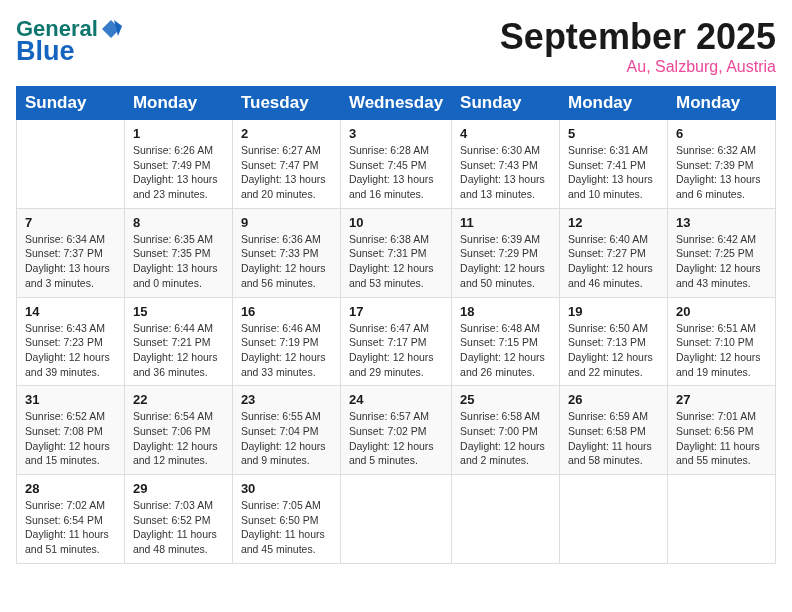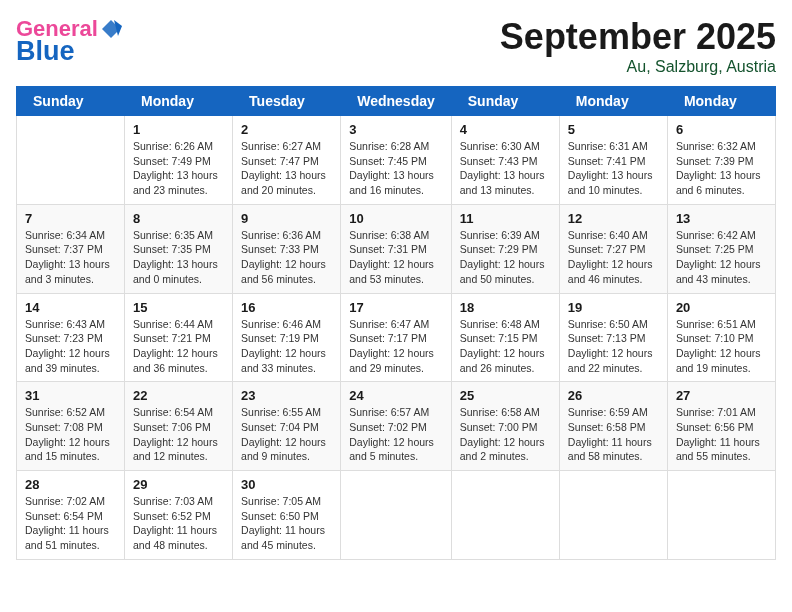--- a/index.html
+++ b/index.html
@@ -24,33 +24,33 @@
     .title-section {
       text-align: right;
     }
     .month-title {
       font-size: 36px;
       font-weight: bold;
       color: #1a1a1a;
     }
     .location-subtitle {
       font-size: 16px;
-      color: #14532d;
+      color: #ec4899;
     }
     .calendar-table {
       width: 100%;
       border-collapse: collapse;
       border: 1px solid #ccc;
     }
     .calendar-table thead tr th {
       background-color: #1565c0;
       color: #fff;
-      font-size: 14px;
+      font-size: 17px;
       font-weight: bold;
-      padding: 6px 16px;
+      padding: 6px 8px;
       text-align: left;
       border: 1px solid #1565c0;
     }
     .calendar-table tbody tr td {
       vertical-align: top;
       padding: 6px 8px;
       border: 1px solid #ddd;
       width: calc(100% / 7);
       min-height: 80px;
       font-size: 11px;
@@ -77,21 +77,21 @@
     tbody tr:nth-child(even) td {
       background-color: #f9f9f9;
     }
   </style>
 </head>
 <body>
 
 <div class="header-section">
   <div class="logo">
     <div style="display:flex;align-items:center;gap:2px;">
-      <span style="font-size:22px;font-weight:bold;color:#ec4899;">General</span>
+      <span style="font-size:22px;font-weight:bold;color:#0f766e;">General</span>
       <svg width="22" height="22" viewBox="0 0 22 22">
         <polygon points="11,2 20,11 11,20 2,11" fill="#1565c0" opacity="0.85"></polygon>
         <polygon points="14,2 22,8 18,18" fill="#1565c0"></polygon>
       </svg>
     </div>
     <span style="font-size:27px;font-weight:bold;color:#1565c0;margin-top:-6px;">Blue</span>
   </div>
   <div class="title-section">
     <div class="month-title">September 2025</div>
     <div class="location-subtitle">Au, Salzburg, Austria</div>

